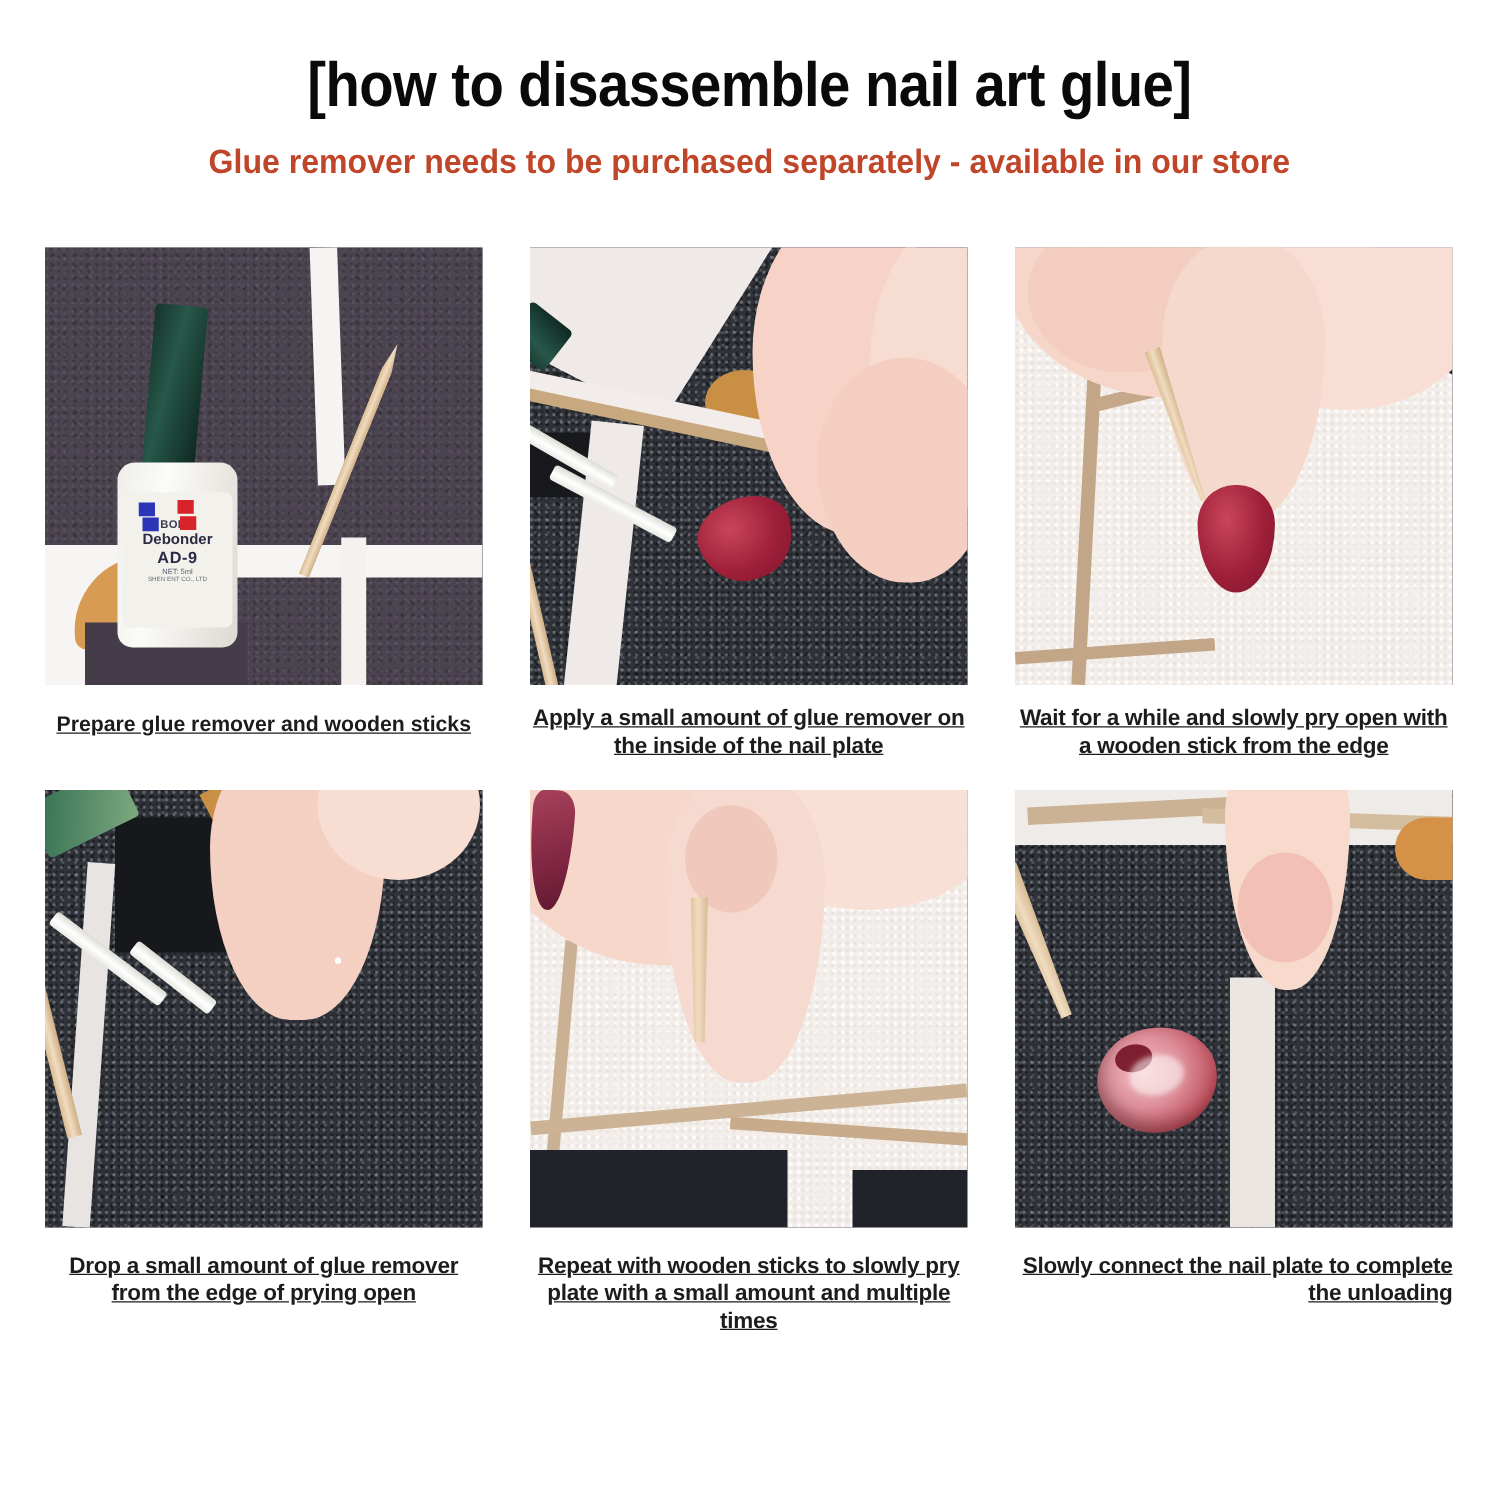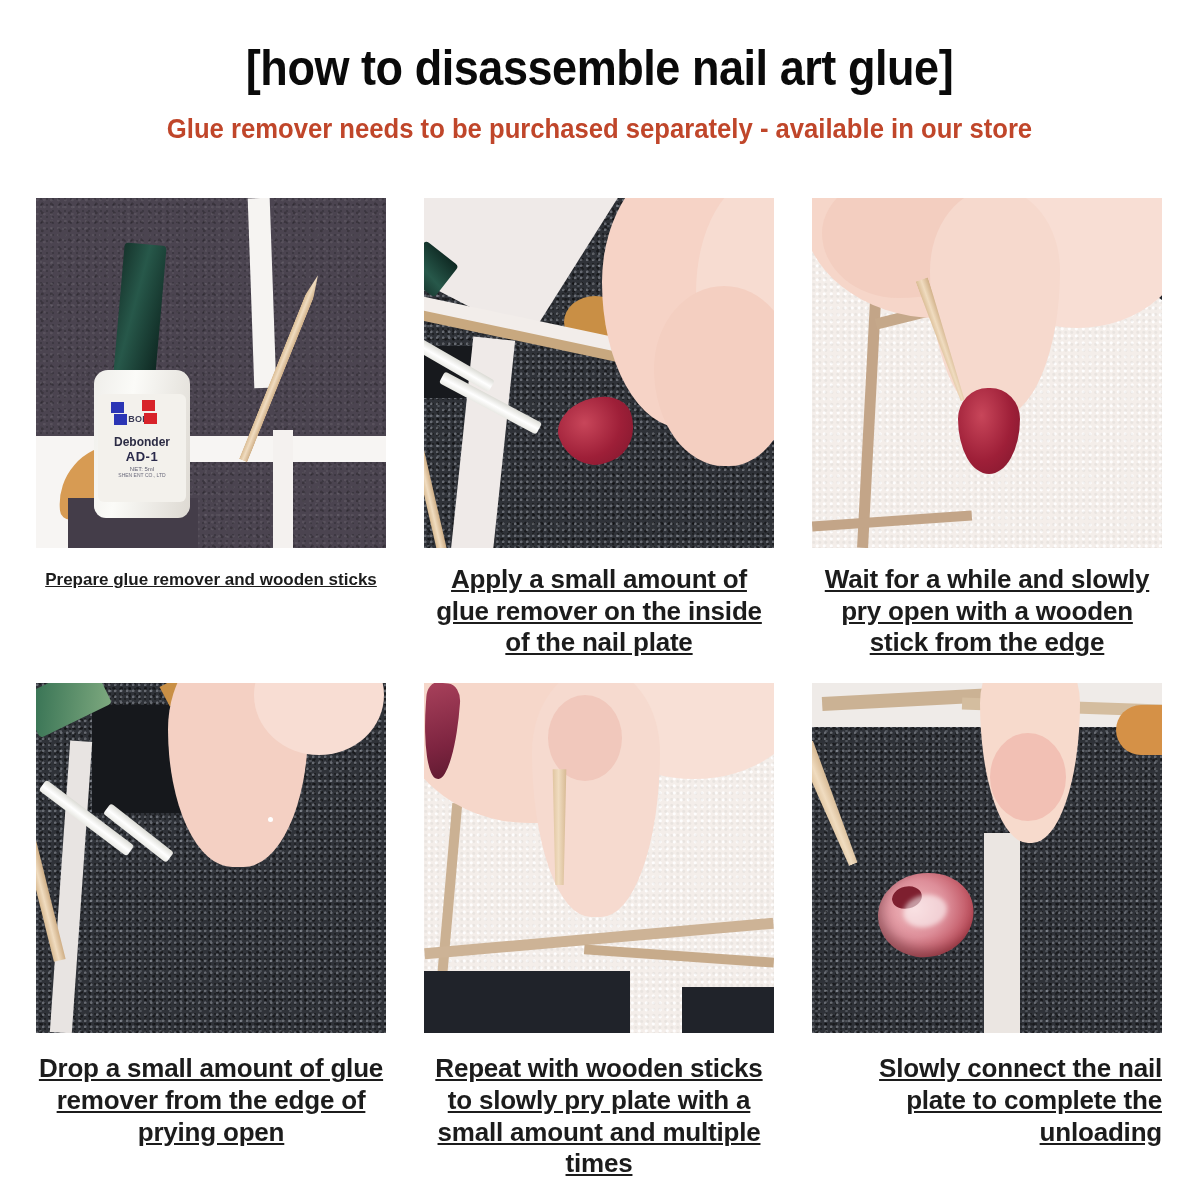--- a/index.html
+++ b/index.html
@@ -79,21 +79,21 @@
     color: #1c1c1c;
     text-align: center;
     line-height: 1.22;
     text-decoration: underline;
   }
   .cap-small {
     font-size: 17px;
     padding-top: 22px;
   }
   .cap-big {
-    font-size: 26px;
+    font-size: 18px;
     padding-top: 16px;
     letter-spacing: -0.2px;
   }
   .cap-left-2 { text-align: right; padding-left: 4px; }
   .cap-row2 { padding-top: 20px; }
 
   
 
   
   .leather {
@@ -164,21 +164,21 @@
   }
   .p1-cap { left: 83px; top: 46px; width: 42px; height: 132px; transform: rotate(5deg); border-radius: 4px; }
   .p1-label {
     position: absolute; left: 62px; top: 196px; width: 88px; height: 108px;
     background: #f3f1ec; border-radius: 6px;
     font-size: 6px; color: #3a3a55; text-align: center;
     font-family: "Liberation Sans", sans-serif;
     overflow: hidden;
   }
   .p1-label .brand { font-weight: bold; font-size: 9px; letter-spacing: 0.3px; margin-top: 17px; }
-  .p1-label .deb { font-weight: bold; font-size: 12px; margin-top: 11px; color: #2c2c44; }
+  .p1-label .deb { font-weight: bold; font-size: 12px; margin-top: 0; color: #2c2c44; }
   .p1-label .adl { font-weight: bold; font-size: 13px; color: #29294a; letter-spacing: 0.5px; }
   .p1-label .net { font-size: 6px; color: #5d5d70; margin-top: 2px; }
   .p1-label .comp { font-size: 5px; color: #6a6a7c; }
   .sq { position: absolute; width: 13px; height: 11px; }
   .sq-b { background: #2b35b5; }
   .sq-r { background: #d8232a; }
   .p1-stick {
     left: 240px; top: 70px; width: 9px; height: 200px;
     transform: rotate(22deg);
     clip-path: polygon(50% 0, 100% 12%, 100% 100%, 0 100%, 0 12%);
@@ -283,21 +283,21 @@
         <div class="p1-bottlebody"></div>
         <div class="p1-label">
           <div style="position:relative;height:26px;">
             <span class="sq sq-b" style="left:13px;top:8px;"></span>
             <span class="sq sq-r" style="left:44px;top:6px;"></span>
             <span class="sq sq-b" style="left:16px;top:20px;"></span>
             <span class="sq sq-r" style="left:46px;top:19px;"></span>
           </div>
           <div class="brand" style="margin-top:-6px;">BOND</div>
           <div class="deb">Debonder</div>
-          <div class="adl">AD-1</div>
+          <div class="adl">AD-9</div>
           <div class="net">NET: 5ml</div>
           <div class="comp">SHEN ENT CO., LTD</div>
         </div>
         <div class="stick p1-stick"></div>
       </div>
       <div class="caption cap-small">Prepare glue remover and wooden sticks</div>
     </div>
 
     <div class="cell">
       <div class="photo">

